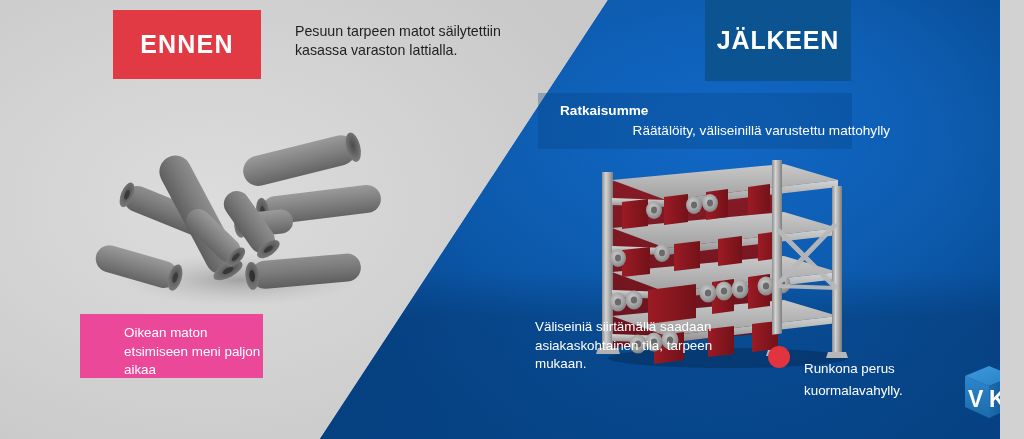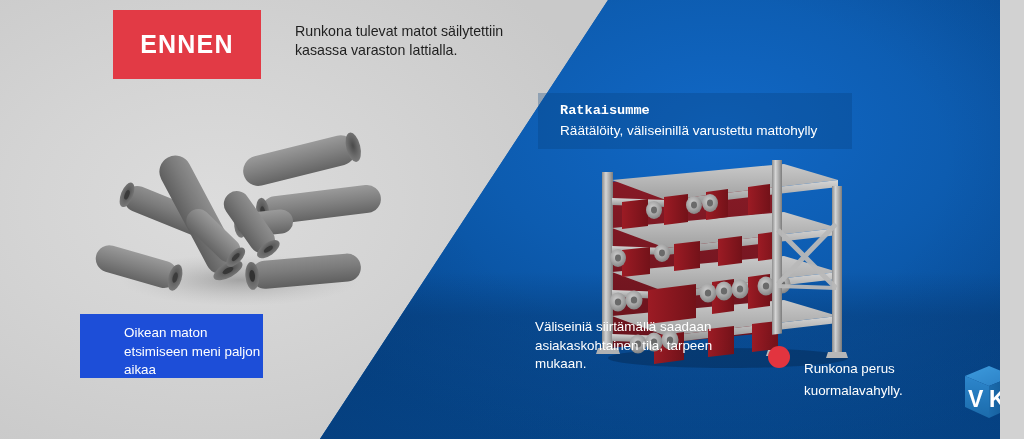--- a/index.html
+++ b/index.html
@@ -63,26 +63,26 @@
     color:#1f1f1f;font-size:14.2px;line-height:19px;
   }
   .solution-band{
     position:absolute;left:538px;top:93px;width:314px;height:56px;
     background:rgba(6,62,124,0.30);
   }
   .solution-text{
     position:absolute;left:560px;top:101px;width:330px;
     color:#fff;font-size:13.6px;line-height:19.5px;
   }
-  .solution-text .t1{font-weight:bold;display:block;font-family:Liberation Mono, monospace;}
-  .solution-text .t2{display:block;white-space:nowrap;}
+  .solution-text .t1{font-weight:bold;display:block;}
+  .solution-text .t2{display:block;white-space:nowrap;text-align:right;}
 
   .redbox{
     position:absolute;left:80px;top:314px;width:183px;height:64px;
-    background:#1d4ed8;
+    background:#ec4899;
   }
   .redbox .inner{
     position:absolute;left:44px;top:10px;width:140px;
     color:#fff;font-size:13.4px;line-height:18.5px;font-weight:normal;
   }
   .note-mid{
     position:absolute;left:487px;top:318px;width:215px;
     color:#fff;font-size:13.4px;line-height:18.6px;margin-left:48px;
   }
   .note-right{
@@ -333,22 +333,25 @@
       </g>
     </svg>
   </div>
 
   <div class="bg-blue-vign"></div>
 
   <div class="badge-before">
     <span>ENNEN</span>
   </div>
 
-  <div class="caption-before">Runkona tulevat matot säilytettiin kasassa varaston lattialla.</div>
-
+  <div class="caption-before">Pesuun tarpeen matot säilytettiin kasassa varaston lattialla.</div>
+
+  <div class="badge-after">
+    <span>JÄLKEEN</span>
+  </div>
 
   <div class="solution-band"></div>
   <div class="solution-text">
     <span class="t1">Ratkaisumme</span>
     <span class="t2">Räätälöity, väliseinillä varustettu mattohylly</span>
   </div>
 
   <div class="redbox">
     <div class="inner">Oikean maton etsimiseen meni paljon aikaa</div>
   </div>

